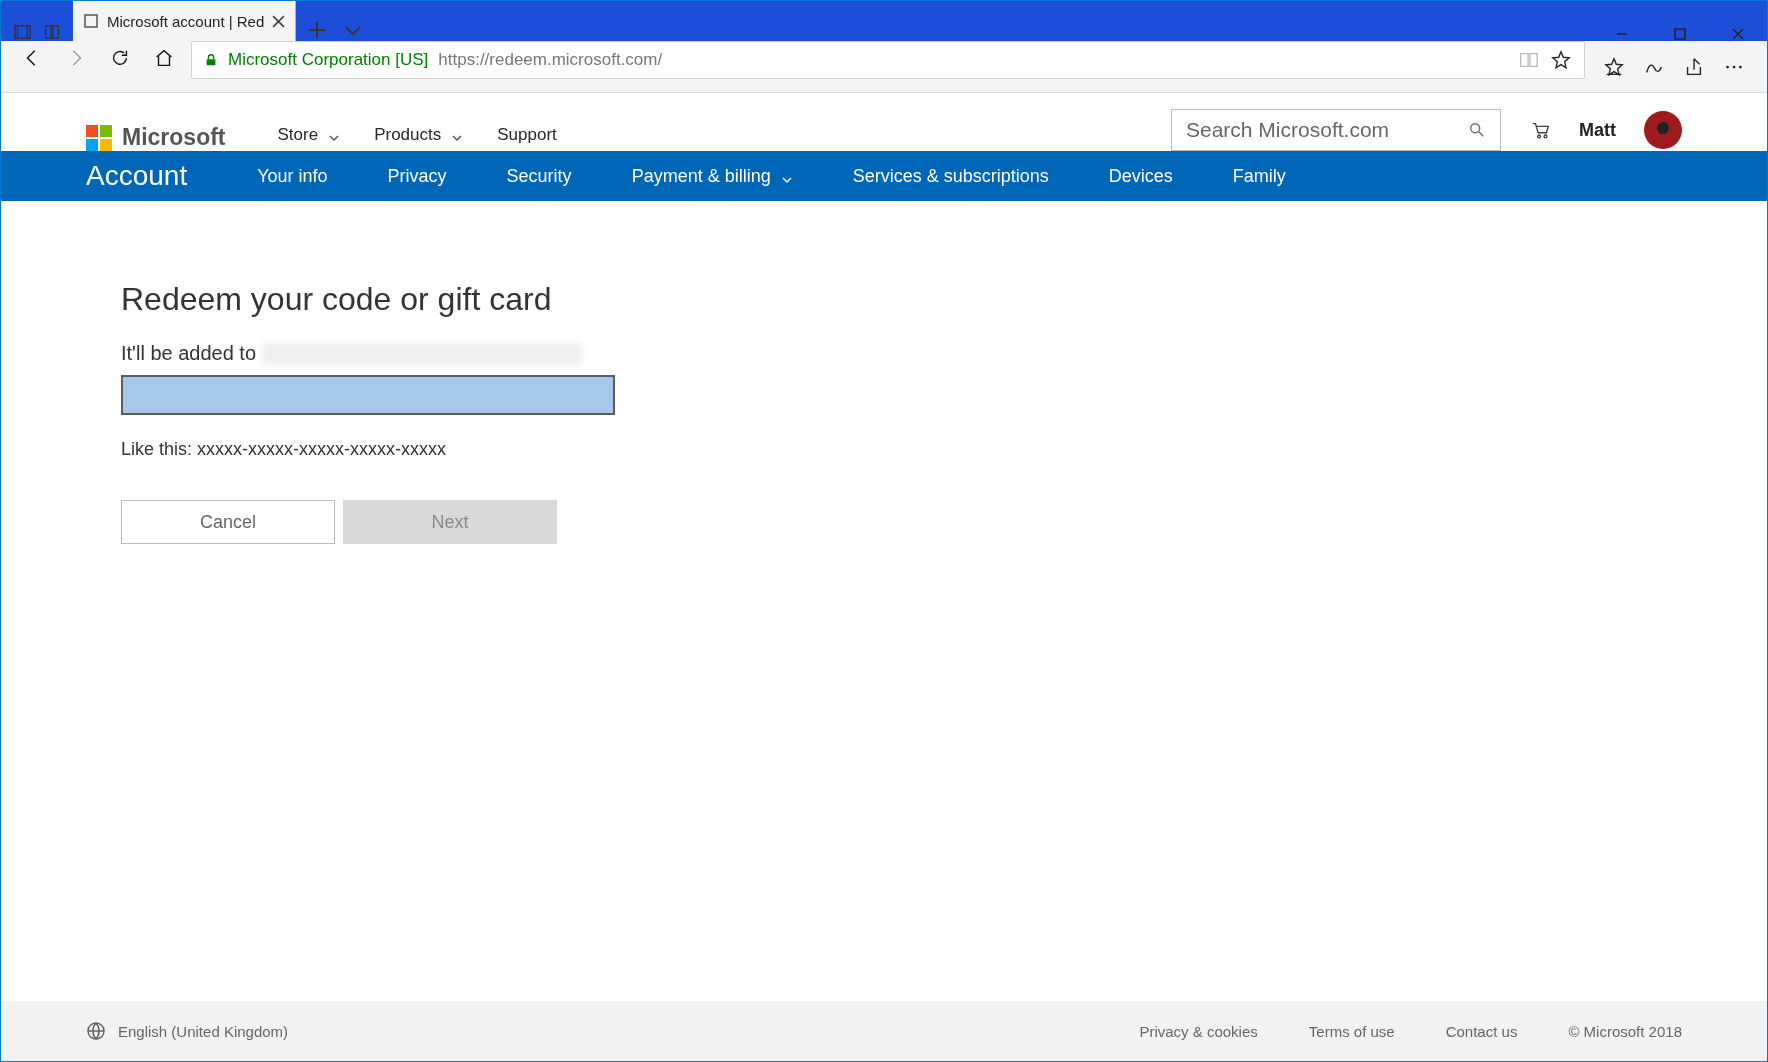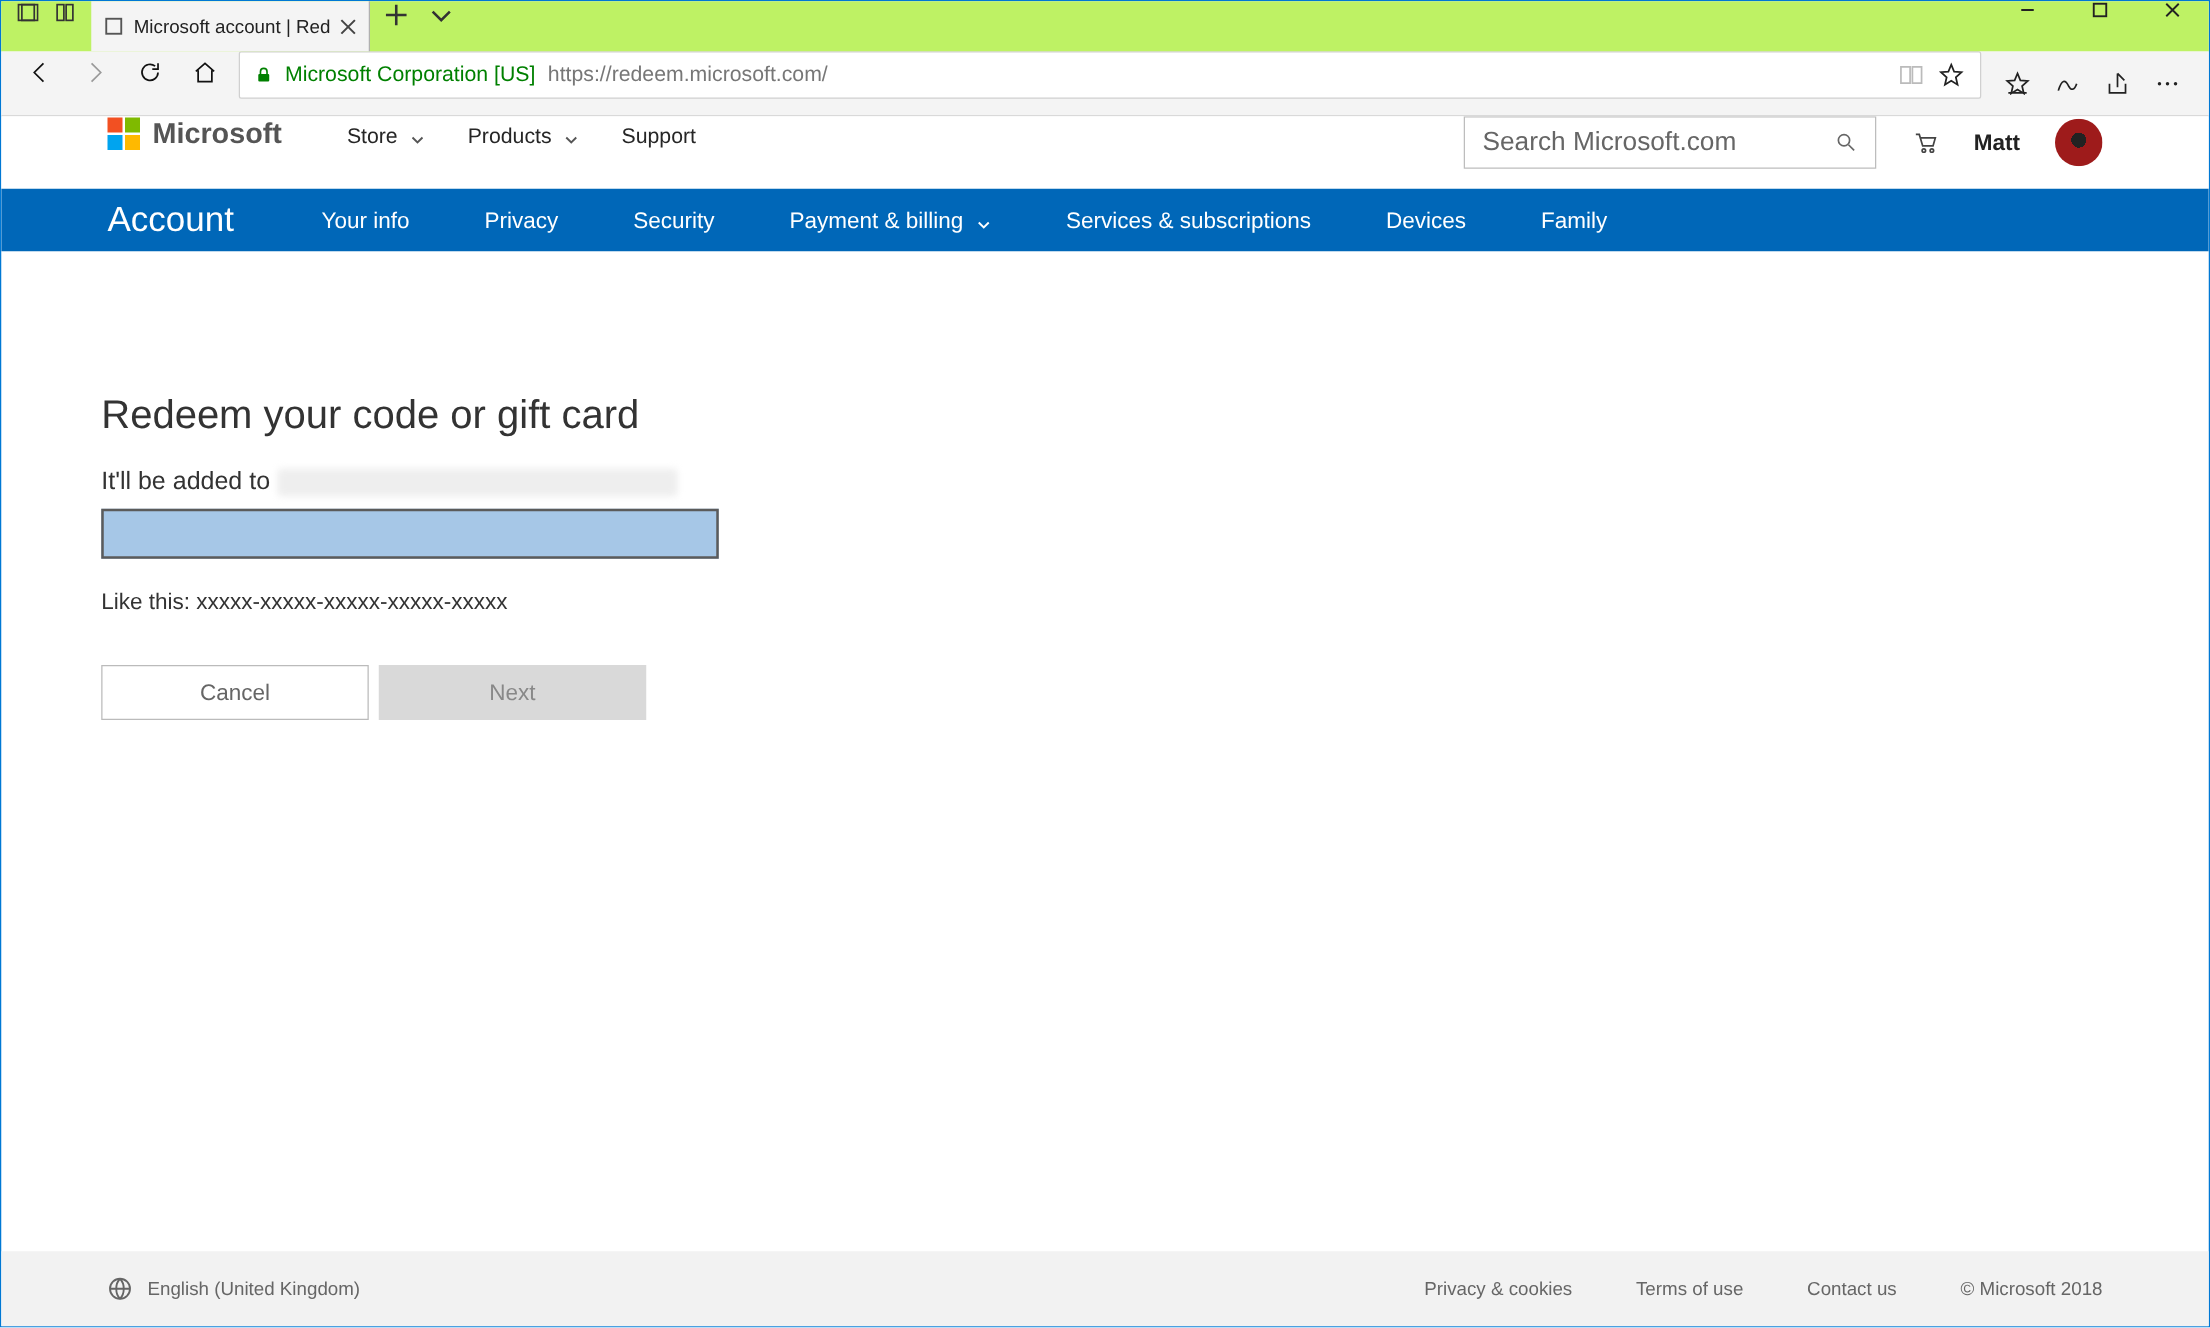--- a/index.html
+++ b/index.html
@@ -6,22 +6,22 @@
 body { width: 1768px; height: 1062px; background: #fff; overflow: hidden; }
 
 
 .browser {
   width: 100%; height: 100%;
   border: 1px solid #0078d4;
   background: #fff;
   display: flex; flex-direction: column;
   position: relative;
 }
-.tabbar { height: 40px; background: #bef264;
-  display: flex; align-items: flex-start; position: relative; }
+.tabbar { height: 40px; background: #1d4ed8;
+  display: flex; align-items: flex-end; position: relative; }
 .tabbar-left-controls { display:flex; align-items: center; gap: 12px; padding: 0 12px; }
 .tabbar-left-controls .ico { width: 18px; height: 18px; color:#333; display:flex;align-items:center;justify-content:center; }
 .tab {
   position: relative;
   background: #f4f4f4; height: 40px; min-width: 220px;
   display: flex; align-items: center; padding: 0 10px; gap: 8px;
   border-right: 1px solid #b0b0b0;
   font-size: 15px; color: #222;
 }
 .tab .page-ico{ width:16px;height:16px;color:#555;display:flex;align-items:center;justify-content:center;}
@@ -44,21 +44,21 @@
 }
 .address .lock{ color:#008000; display:flex;align-items:center;}
 .address .ev{ color:#008000;}
 .address .urltext{ color:#777;}
 .address-right{ margin-left:auto; display:flex; gap:10px; align-items:center; color:#555;}
 .address-right .ico, .toolbar-right .ico{ width:22px;height:22px;display:flex;align-items:center;justify-content:center;cursor:pointer;color:#222;}
 .toolbar-right{ display:flex; gap:18px; align-items:center; padding:0 8px;}
 
 
 .page{ flex:1; display:flex; flex-direction:column; overflow:hidden; }
-.ms-topnav{ height:58px; display:flex; align-items:flex-start; padding:0 85px; gap:34px; font-size:17px; color:#262626; background:#fff;}
+.ms-topnav{ height:58px; display:flex; align-items:flex-end; padding:0 85px; gap:34px; font-size:17px; color:#262626; background:#fff;}
 .ms-logo{ display:flex; align-items:center; gap:10px; font-weight:600; font-size:23px; color:#555; margin-right: 18px;}
 .ms-logo .grid{ width:26px; height:26px; position:relative; }
 .ms-logo .grid span{ position:absolute; width:12px; height:12px; }
 .ms-logo .q1{ top:0;left:0;background:#f25022;}
 .ms-logo .q2{ top:0;right:0;background:#7fba00;}
 .ms-logo .q3{ bottom:0;left:0;background:#00a4ef;}
 .ms-logo .q4{ bottom:0;right:0;background:#ffb900;}
 .ms-topnav .navitem{ display:flex;align-items:center;gap:10px;cursor:pointer; padding:6px 0;}
 .ms-topnav .chev{ width:12px;height:12px;color:#555;}
 .ms-topnav-right{ margin-left:auto; display:flex; align-items:center; gap:28px;}
@@ -69,21 +69,21 @@
 .avatar{ width:38px;height:38px;border-radius:50%; background:radial-gradient(circle at 50% 45%, #222 0 6px, transparent 6px), #9e1b1b; cursor:pointer;}
 
 .ms-subnav{
   height:50px; background:#0067b8; color:#fff; display:flex; align-items:center;
   padding:0 85px; gap:60px; font-size:18px;
 }
 .ms-subnav .brand{ font-size:28px; font-weight:400; margin-right: 10px;}
 .ms-subnav .snitem{ cursor:pointer; display:flex; align-items:center; gap:10px;}
 .ms-subnav .chev{ width:12px;height:12px;color:#fff;}
 
-.redeem{ padding: 80px 80px; flex:1;margin-top:32px; }
+.redeem{ padding: 80px 120px; flex:1; }
 .redeem h1{ font-size:32px; font-weight:400; color:#333; margin-bottom:24px;}
 .subline{ font-size:20px; color:#333; display:flex; align-items:center; gap:6px; margin-bottom:10px;}
 .blur{ display:inline-block; width:320px; height:22px; background:#eee; filter:blur(3px); border-radius:3px;}
 .code-input{
   width:494px; height:40px; border:2px solid #5b5b5b; outline:none;
   background:#a6c7e7; font-size:18px; padding:0 8px; color:#111;
   margin-bottom:24px;
 }
 .hint{ font-size:18px; color:#333; margin-bottom:40px;}
 .btnrow{ display:flex; gap:8px;}

